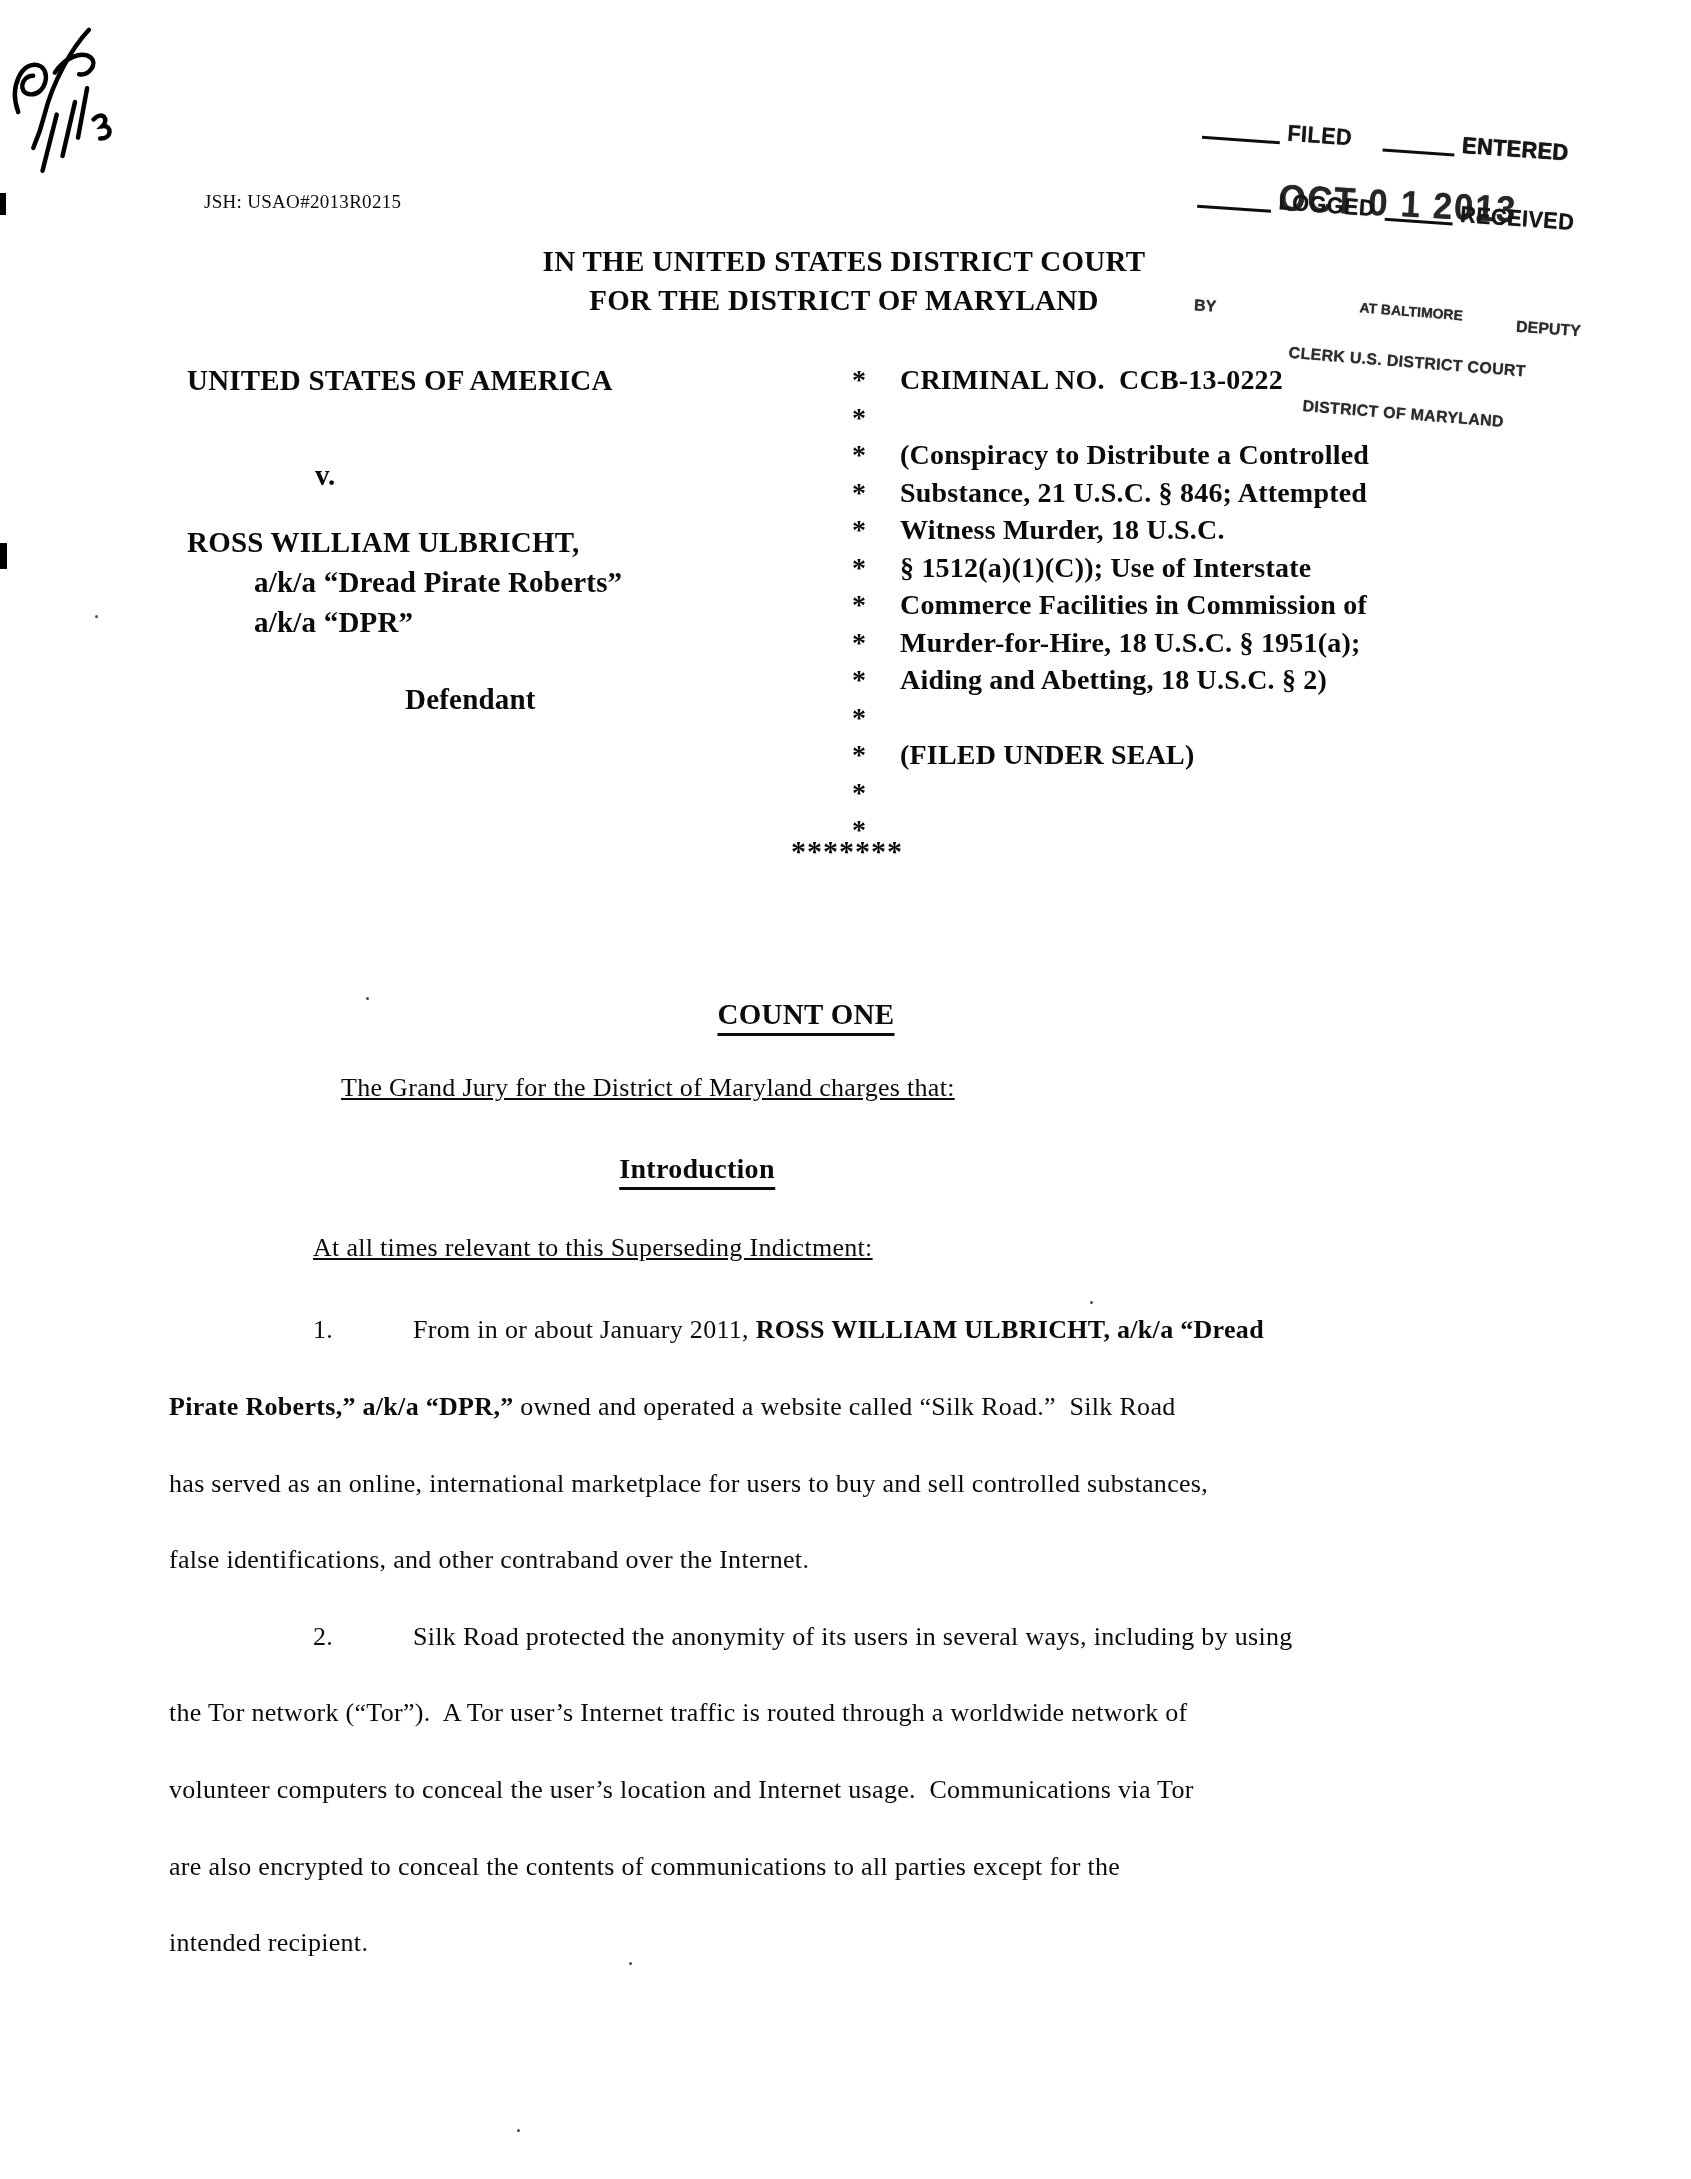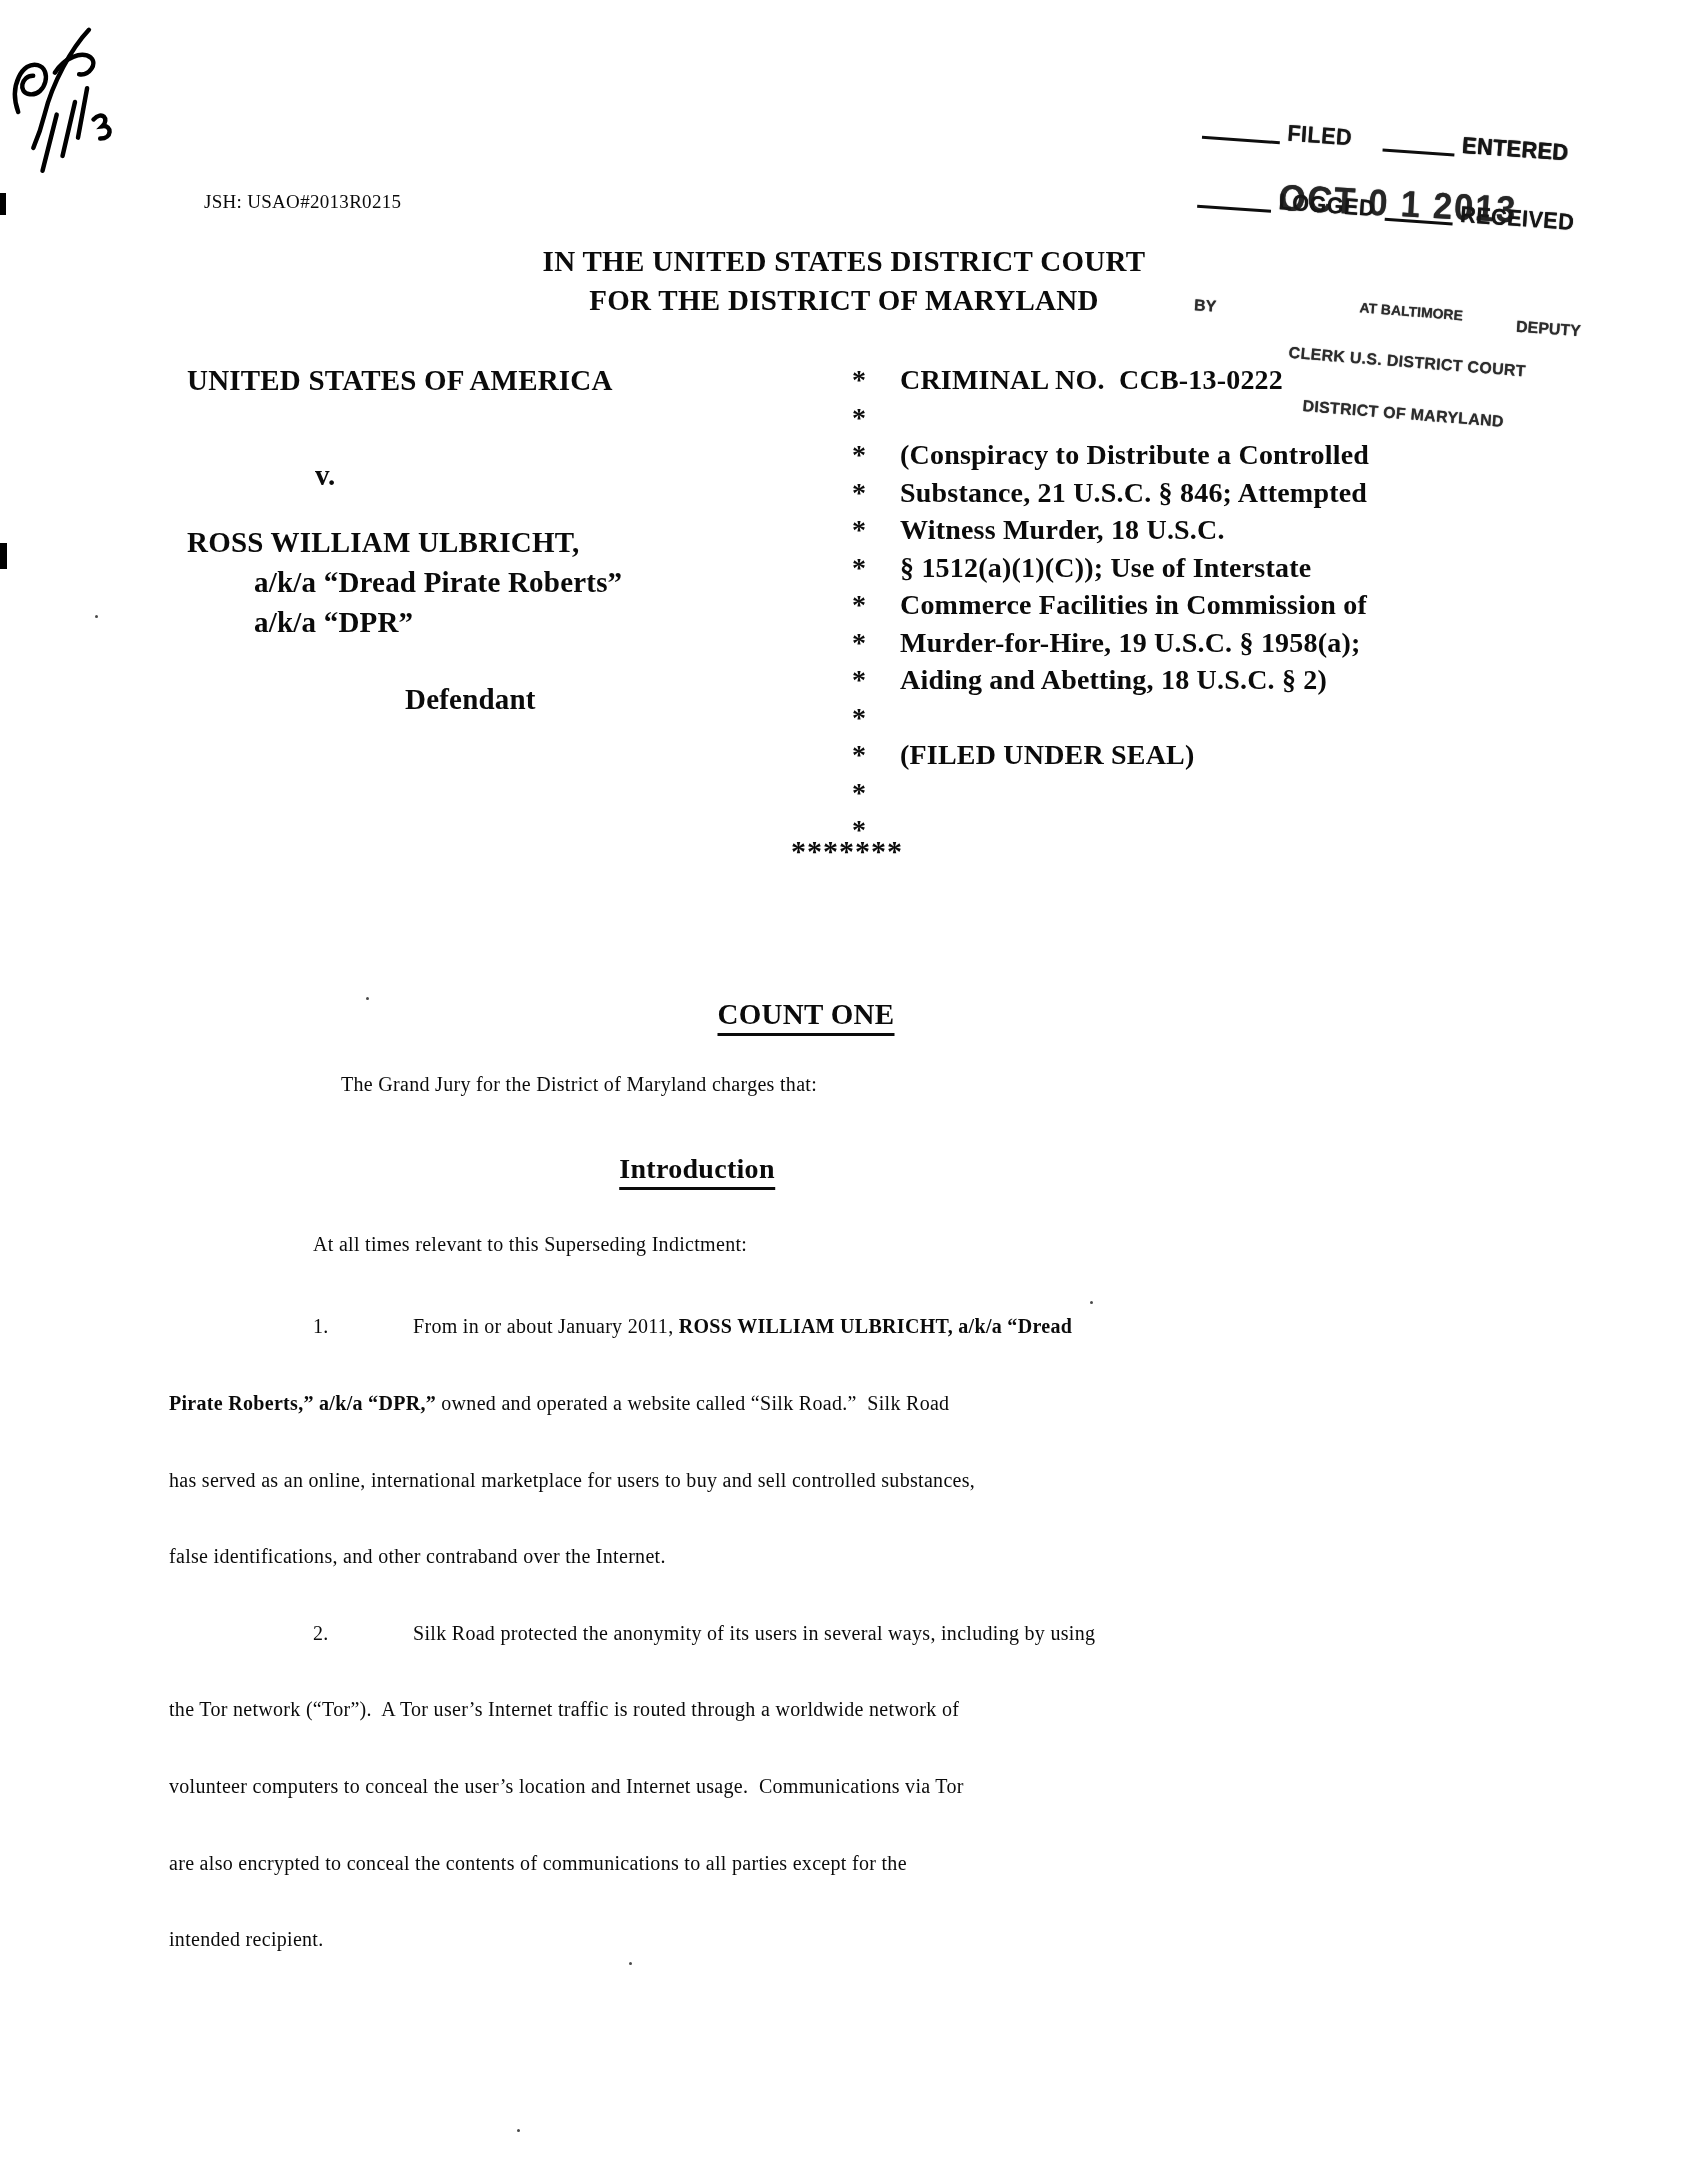--- a/index.html
+++ b/index.html
@@ -50,21 +50,21 @@
   .cap-star{left:852px;font-size:28px;font-weight:bold;}
   .cap-right{left:900px;font-size:28px;font-weight:bold;letter-spacing:0.2px;}
   .footer-stars{left:791px;top:834px;font-size:30px;font-weight:bold;letter-spacing:1px;}
   
   .doc-title{font-size:29px;font-weight:bold;transform:translateX(-50%);
              border-bottom:3px solid #0b0b0b;padding-bottom:2px;letter-spacing:0.3px;}
   .title-indictment{left:801px;top:917px;}
   .title-count{left:806px;top:998px;}
   .title-intro{left:697px;top:1153px;font-size:28px;}
   
-  .body-line{font-size:20px;letter-spacing:0.3px;}
+  .body-line{font-size:26px;letter-spacing:0.3px;text-decoration:underline;}
   .charge-line{left:341px;top:1073px;}
   .intro-line{left:313px;top:1233px;}
   .body-line b{font-weight:bold;}
   
   .edge-mark{left:0;background:#000;}
   .speck{width:3px;height:3px;background:#4a4a4a;border-radius:50%;}
 </style>
 </head>
 <body>
 
@@ -131,21 +131,21 @@
       <div class="abs cap-star" style="top: 777px;">*</div>
       <div class="abs cap-star" style="top: 814px;">*</div>
     </div>
   <div id="caption-right">
       <div class="abs cap-right" style="top: 364px;">CRIMINAL NO.  CCB-13-0222</div>
       <div class="abs cap-right" style="top: 439px;">(Conspiracy to Distribute a Controlled</div>
       <div class="abs cap-right" style="top: 477px;">Substance, 21 U.S.C. § 846; Attempted</div>
       <div class="abs cap-right" style="top: 514px;">Witness Murder, 18 U.S.C.</div>
       <div class="abs cap-right" style="top: 552px;">§ 1512(a)(1)(C)); Use of Interstate</div>
       <div class="abs cap-right" style="top: 589px;">Commerce Facilities in Commission of</div>
-      <div class="abs cap-right" style="top: 627px;">Murder-for-Hire, 19 U.S.C. § 1958(a);</div>
+      <div class="abs cap-right" style="top: 627px;">Murder-for-Hire, 18 U.S.C. § 1951(a);</div>
       <div class="abs cap-right" style="top: 664px;">Aiding and Abetting, 18 U.S.C. § 2)</div>
       <div class="abs cap-right" style="top: 739px;">(FILED UNDER SEAL)</div>
     </div>
   <div class="abs footer-stars">*******</div>
 
   <div class="abs doc-title title-count">COUNT ONE</div>
   <div class="abs body-line charge-line">The Grand Jury for the District of Maryland charges that:</div>
   <div class="abs doc-title title-intro">Introduction</div>
   <div class="abs body-line intro-line">At all times relevant to this Superseding Indictment:</div>
 

